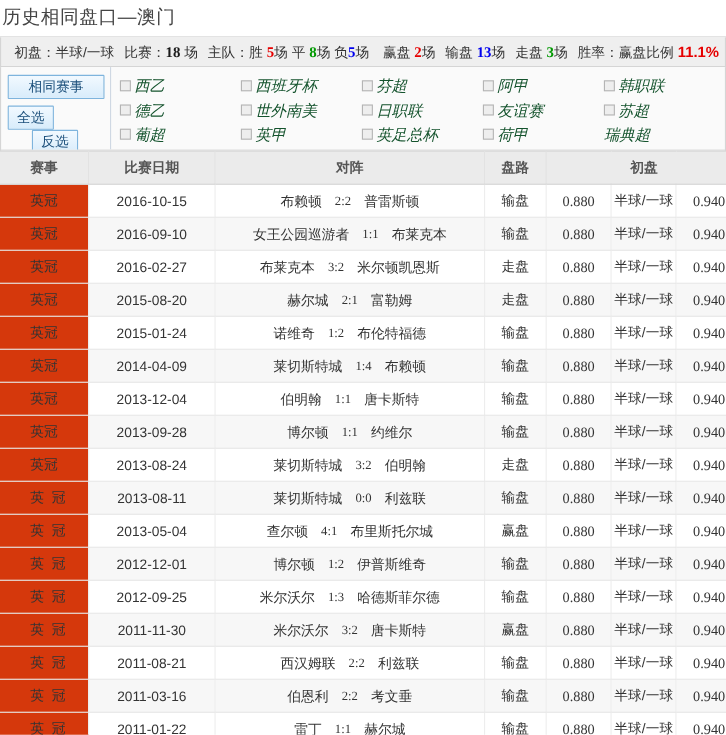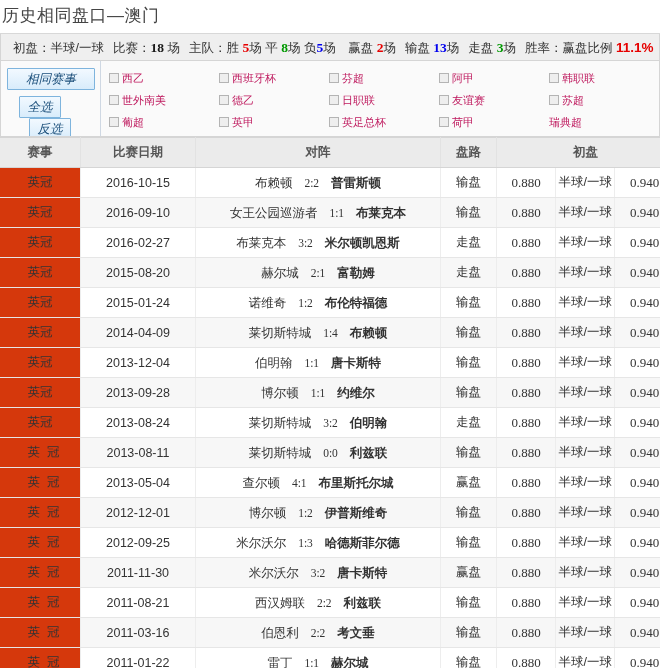--- a/index.html
+++ b/index.html
@@ -75,55 +75,54 @@
   .btn {
     display: inline-block;
     background: linear-gradient(#f2f9ff, #d8ecfb);
     border: 1px solid #7eb4dd;
     color: #1a4e7a;
     font-size: 12.5px;
     text-align: center;
     cursor: pointer;
     border-radius: 1px;
     box-sizing: border-box;
-    font-style: italic;
   }
   .btn-wide {
     width: 88px;
     height: 22px;
     line-height: 20px;
     margin-bottom: 6px;
   }
   .btn-half {
     width: 42px;
     height: 22px;
     line-height: 20px;
-    margin-left: 12px;
   }
   .btn-half + .btn-half { margin-left: 22px; }
 
   .filter-grid {
     flex: 1 1 auto;
     padding: 6px 0 0 8px;
     display: flex;
     flex-wrap: wrap;
     align-content: flex-start;
     overflow: hidden;
   }
   .chk-item {
     width: 20%;
     height: 22px;
     line-height: 22px;
     display: flex;
     align-items: center;
-    font-size: 11px;
-    color: #be185d;
+    font-size: 14px;
+    color: #14532d;
     white-space: nowrap;
     cursor: pointer;
     box-sizing: border-box;
+    font-style: italic;
   }
   .chk-box {
     width: 10px;
     height: 10px;
     border: 1px solid #b4b4b4;
     background: #eeeeee;
     margin-right: 3px;
     flex: 0 0 10px;
     box-sizing: border-box;
   }
@@ -182,21 +181,21 @@
     line-height: 18px;
   }
   .home { text-align: right; }
   .score {
     font-family: "Liberation Serif", "DejaVu Serif", serif;
     font-size: 11.5px;
     color: #333;
     margin: 0 12px;
     white-space: nowrap;
   }
-  .away { text-align: left; font-weight: bold; }
+  .away { text-align: left; }
 
   td.result { font-size: 12.5px; }
   .res-win { color: #e60000; }
   .res-lose { color: #0000ee; }
   .res-draw { color: #009900; }
 
   td.odd, td.hand {
     color: #444;
     font-family: "Liberation Serif", "DejaVu Serif", serif;
     font-size: 13px;
@@ -237,25 +236,25 @@
       <div class="chk-item">
         <span class="chk-box"></span>
         <span>阿甲</span>
       </div>
       <div class="chk-item">
         <span class="chk-box"></span>
         <span>韩职联</span>
       </div>
       <div class="chk-item">
         <span class="chk-box"></span>
+        <span>德乙</span>
+      </div>
+      <div class="chk-item">
+        <span class="chk-box"></span>
         <span>世外南美</span>
-      </div>
-      <div class="chk-item">
-        <span class="chk-box"></span>
-        <span>德乙</span>
       </div>
       <div class="chk-item">
         <span class="chk-box"></span>
         <span>日职联</span>
       </div>
       <div class="chk-item">
         <span class="chk-box"></span>
         <span>友谊赛</span>
       </div>
       <div class="chk-item">

